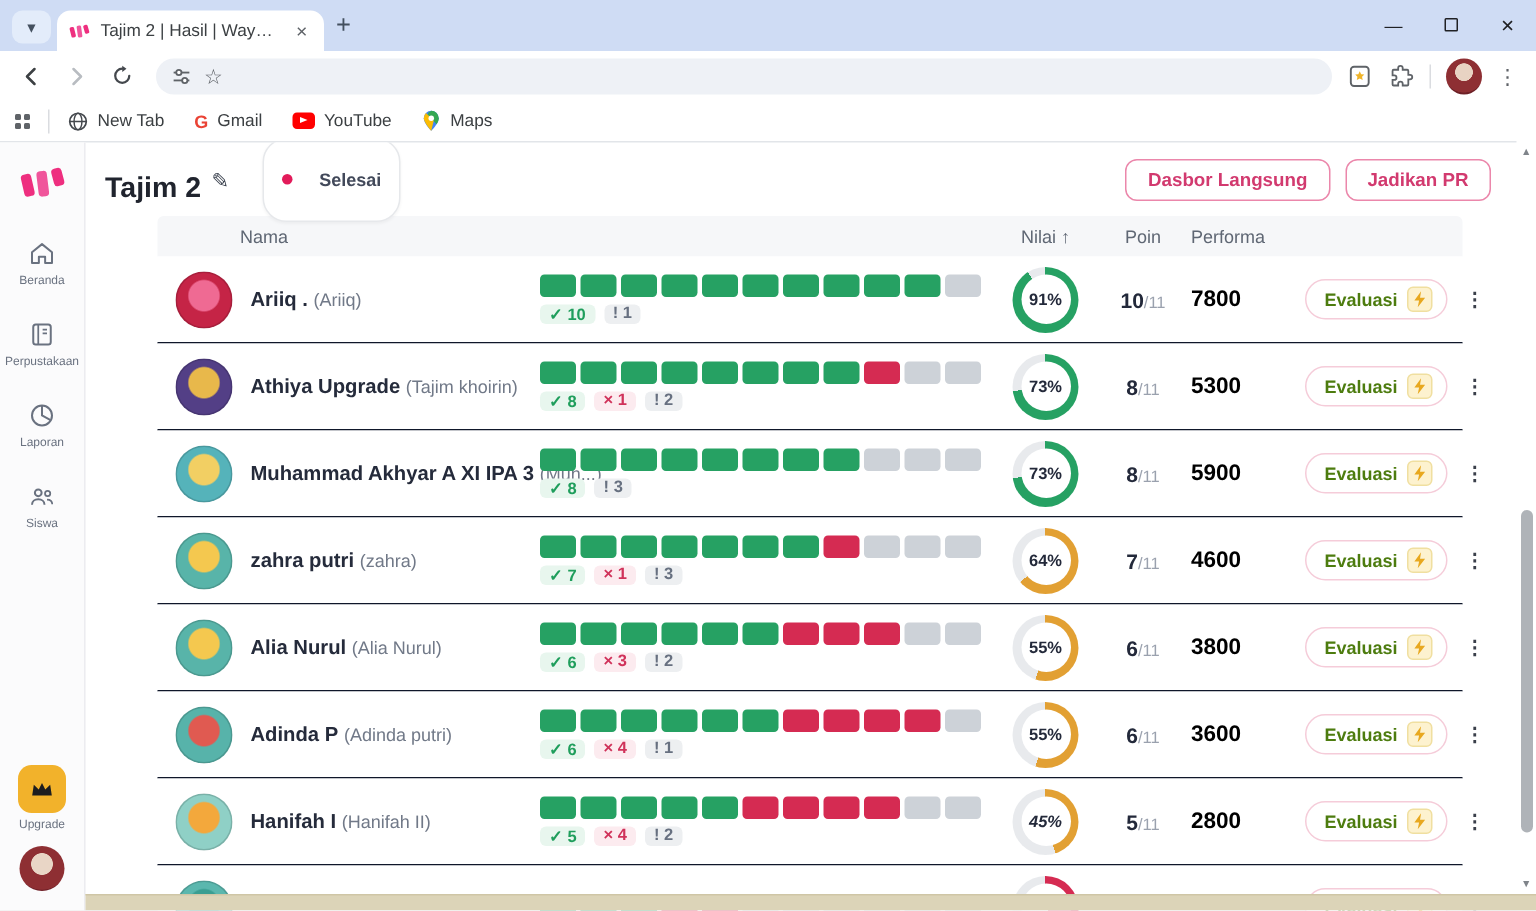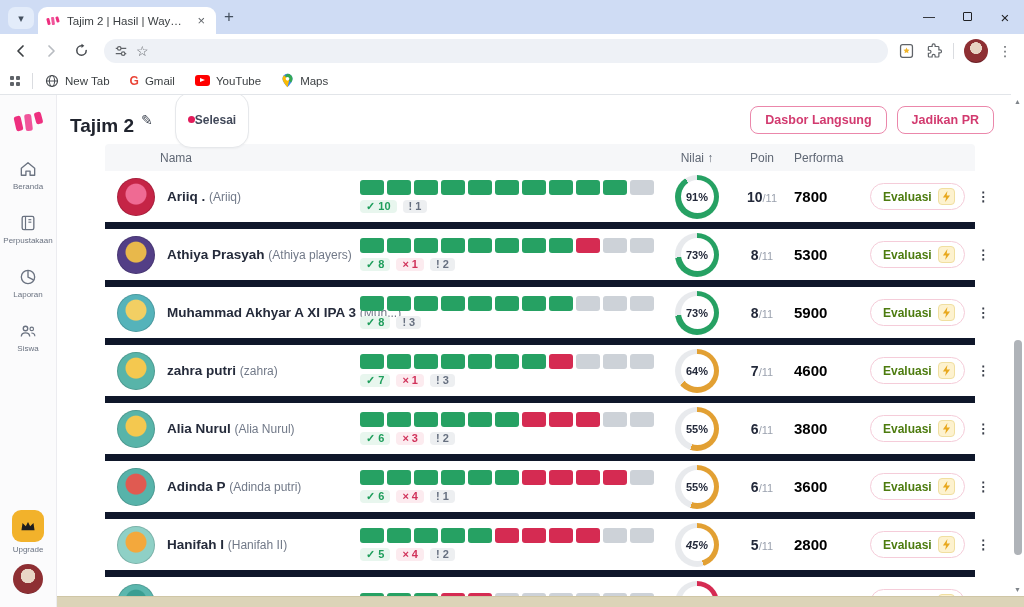--- a/index.html
+++ b/index.html
@@ -53,39 +53,39 @@
   .upgrade { display:flex; flex-direction:column; align-items:center; gap:3px; margin-bottom:10px; cursor:pointer; }
   .upgrade-box { width:32px; height:32px; border-radius:9px; background:#f2b22b; display:flex; align-items:center; justify-content:center; }
   .upgrade span { font-size:8px; color:#6a7280; }
   .side-avatar { width:30px; height:30px; border-radius:50%; margin-bottom:14px; cursor:pointer;
     background:radial-gradient(circle at 50% 40%, #e9d6c6 0 30%, #8e2f33 32% 72%, #701f27 74%); }
 
   .main { flex:1; position:relative; overflow:hidden; }
   .page-header { height:49px; display:flex; align-items:center; padding:0 30px 0 13px; }
   .page-title { font-size:19px; font-weight:bold; color:#20242e;margin-top:12px; }
   .edit-ic { font-size:14px; color:#3c4350; margin-left:7px; cursor:pointer; }
-  .status-pill { display:flex; align-items:center; gap:0; border:1px solid #e6e8eb; border-radius:16px;
+  .status-pill { display:flex; align-items:center; gap:18px; border:1px solid #e6e8eb; border-radius:16px;
     background:#fff; padding:20px 12px; margin-left:22px; box-shadow:0 1px 2px rgba(0,0,0,.04); }
   .status-dot { width:7px; height:7px; border-radius:50%; background:#e21b5a; }
   .status-pill span { font-size:12px; font-weight:bold; color:#42495a; }
   .hdr-actions { margin-left:auto; display:flex; gap:10px; }
   .pink-btn { height:28px; padding:0 14px; border-radius:8px; border:1px solid #eb87ab; background:#fff;
     color:#d23a6f; font-size:12.5px; font-weight:bold; font-family:"Liberation Sans",sans-serif; cursor:pointer; }
 
   
   .table { margin-left:48px; width:870px; }
   .thead { height:27px; background:#f6f7f9; display:grid;
     grid-template-columns:255px 300px 74px 56px 80px 105px; align-items:center;
     font-size:12px; color:#5f6774; border-radius:4px 4px 0 0; }
   .thead .c-nama { padding-left:55px; }
   .thead .c-nilai { text-align:center; }
   .thead .c-poin { text-align:center; }
   .thead .c-perf { padding-left:4px; }
   .row { height:58px; display:grid; grid-template-columns:255px 300px 74px 56px 80px 105px;
-    align-items:center; border-bottom:7px solid #0f172a; background:#fff; cursor:pointer; }
+    align-items:center; border-bottom:1px solid #0f172a; background:#fff; cursor:pointer; }
   .cell-name { display:flex; align-items:center; gap:12px; padding-left:12px; }
   .pavatar { width:38px; height:38px; border-radius:50%; flex-shrink:0; border:1px solid rgba(0,0,0,.15); }
   .pname { font-size:13.5px; font-weight:bold; color:#252b3b; white-space:nowrap; }
   .pnick { font-size:12px; color:#717988; font-weight:normal; }
   .cell-bars { display:flex; flex-direction:column; gap:5px; }
   .segs { display:flex; gap:3px; }
   .seg { width:24px; height:15px; border-radius:3px; }
   .seg.g { background:#26a163; } .seg.r { background:#d52b52; } .seg.x { background:#cdd2d8; }
   .badges { display:flex; gap:6px; }
   .pill { font-size:11px; font-weight:bold; border-radius:4px; padding:0 6px; }
@@ -331,21 +331,21 @@
                     </svg>
         </i>
       </button>
       <span class="row-kebab">⋮</span>
     </div>
   </div>
 
   <div class="row">
     <div class="cell-name">
       <div class="pavatar" style="background: radial-gradient(circle at 50% 42%, rgb(232, 184, 75) 0px, rgb(232, 184, 75) 36%, rgb(83, 63, 134) 40%);"></div>
-      <div class="pname"><b>Athiya Prasyah</b> <span class="pnick">(Athiya players)</span></div>
+      <div class="pname"><b>Athiya Upgrade</b> <span class="pnick">(Tajim khoirin)</span></div>
     </div>
     <div class="cell-bars">
       <div class="segs">
                   <div class="seg g"></div>
                   <div class="seg g"></div>
                   <div class="seg g"></div>
                   <div class="seg g"></div>
                   <div class="seg g"></div>
                   <div class="seg g"></div>
                   <div class="seg g"></div>

